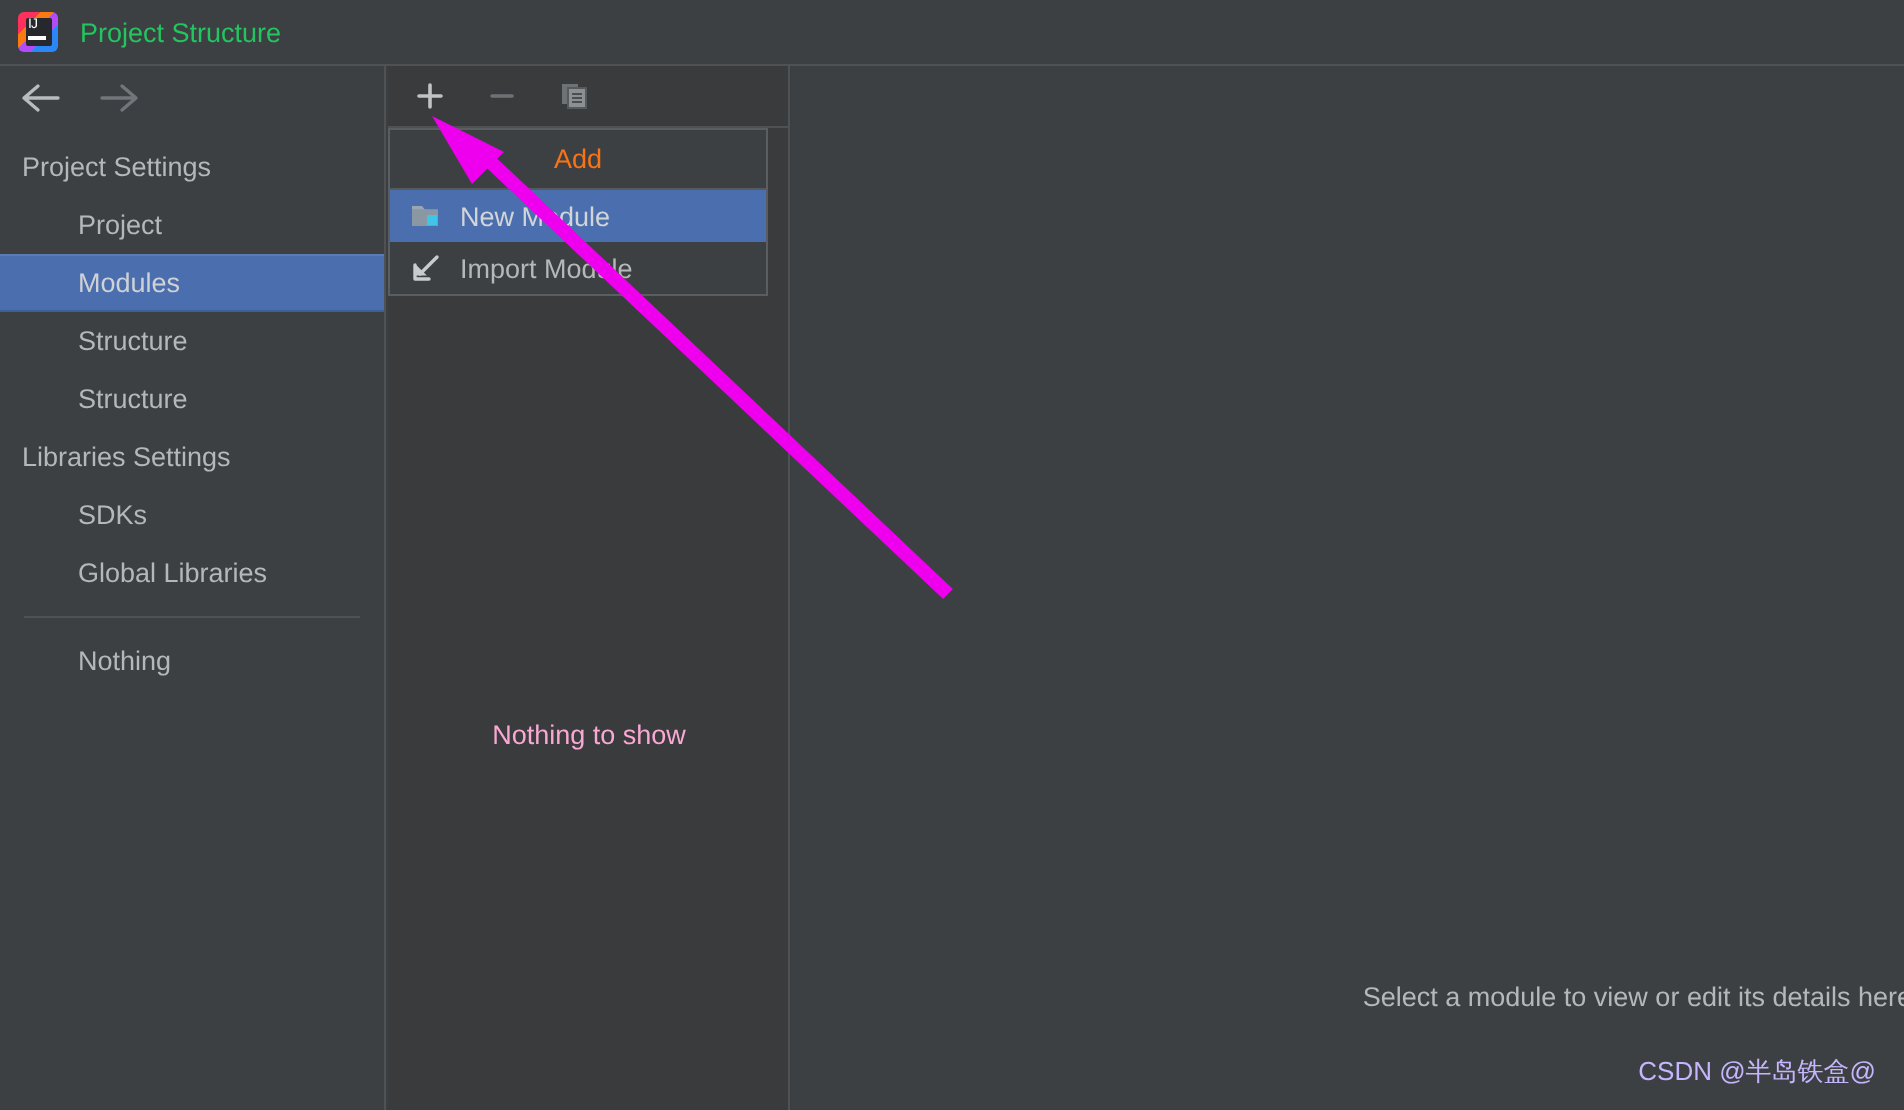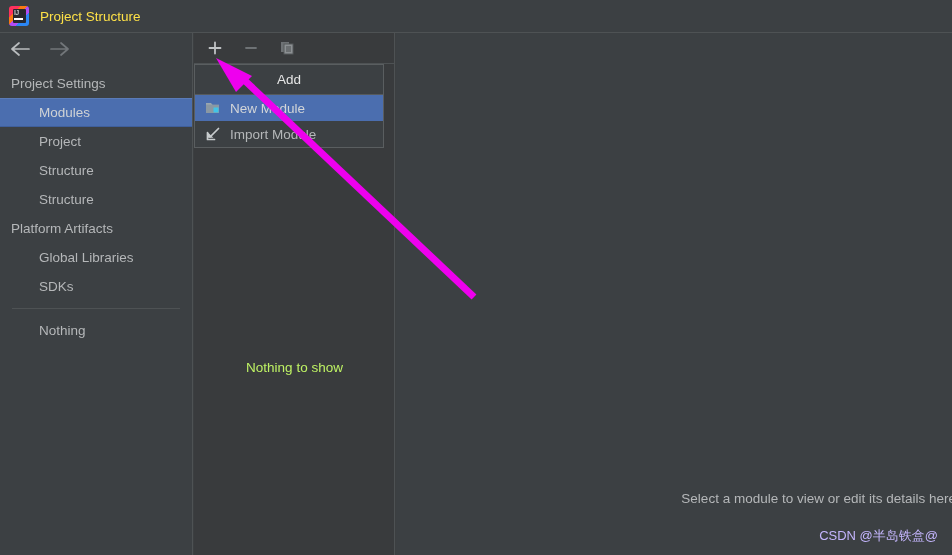--- a/index.html
+++ b/index.html
@@ -48,21 +48,21 @@
     letter-spacing: -0.5px;
   }
   .ij-logo .ij-bar {
     position: absolute; left: 5px; top: 12px;
     width: 9px; height: 2px;
     background: #ffffff;
   }
   .title-text {
     margin-left: 11px;
     font-size: 13.5px;
-    color: #fde047;
+    color: #22c55e;
   }
 
   
   .sidebar {
     position: absolute; left: 0; top: 33px;
     width: 193px; height: 522px;
     background: #3c4043;
     border-right: 1px solid #4e5254;
   }
   .nav-row {
@@ -122,21 +122,21 @@
     width: 22px; height: 22px;
     display: flex; align-items: center; justify-content: center;
   }
   .tb-btn svg { display: block; }
   .nothing {
     position: absolute;
     left: 0; top: 327px;
     width: 201px;
     text-align: center;
     font-size: 13.5px;
-    color: #bef264;
+    color: #f9a8d4;
   }
 
   
   .rightpanel {
     position: absolute; left: 396px; top: 33px;
     width: 556px; height: 522px;
     background: #3c4043;
   }
   .right-hint {
     position: absolute;
@@ -159,21 +159,21 @@
     left: 194px; top: 64px;
     width: 190px;
     background: #3c4043;
     border: 1px solid #5a5e60;
     z-index: 20;
   }
   .popup-header {
     height: 30px;
     display: flex; align-items: center; justify-content: center;
     font-size: 13.5px;
-    color: #e5e5e5;
+    color: #f97316;
     border-bottom: 1px solid #565a5c;
   }
   .popup-item {
     height: 26px;
     display: flex; align-items: center;
     padding-left: 9px;
     gap: 9px;
     font-size: 13.5px;
     color: #b5b7b9;
   }
@@ -222,29 +222,29 @@
         <svg width="22" height="16" viewBox="0 0 22 16">
           <path d="M19 8 L12 2 M19 8 L12 14 M19 8 L2 8" stroke="#72767a" stroke-width="1.7" fill="none" stroke-linecap="round"></path>
         </svg>
       </div>
     </div>
 
     <div class="side-list">
 
       <div class="side-group">Project Settings</div>
 
+      <div class="side-item">Project</div>
       <div class="side-item selected">Modules</div>
-      <div class="side-item">Project</div>
       <div class="side-item">Structure</div>
       <div class="side-item">Structure</div>
 
-      <div class="side-group">Platform Artifacts</div>
-
+      <div class="side-group">Libraries Settings</div>
+
+      <div class="side-item">SDKs</div>
       <div class="side-item">Global Libraries</div>
-      <div class="side-item">SDKs</div>
 
       <div class="side-sep"></div>
 
       <div class="side-item">Nothing</div>
     </div>
   </div>
 
   <div class="midpanel">
     <div class="toolbar">
 

